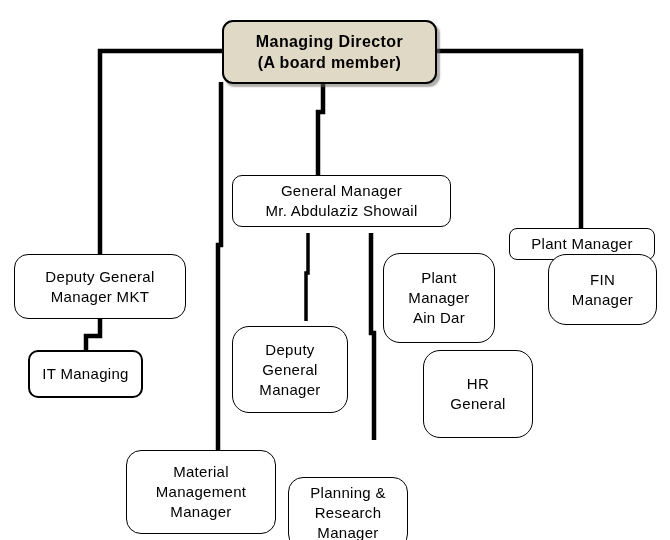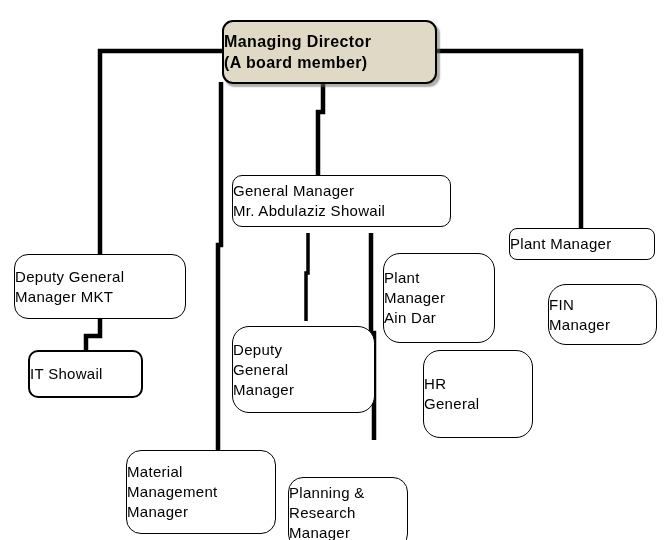--- a/index.html
+++ b/index.html
@@ -16,20 +16,21 @@
     left: 0; top: 0;
     z-index: 1;
   }
   .node {
     position: absolute;
     z-index: 2;
     box-sizing: border-box;
     display: flex;
     align-items: center;
     justify-content: center;
+    text-align: center;
     background: #ffffff;
     border: 1.6px solid #000000;
     color: #000000;
     font-size: 15px;
     line-height: 20px;
     letter-spacing: 0.3px;
   }
   .node span {
     white-space: pre-line;
     display: block;
@@ -70,44 +71,44 @@
     <span>General Manager
 Mr. Abdulaziz Showail</span>
   </div>
 
   <div class="node" style="left:14px; top:254px; width:172px; height:65px; border-radius:14px;">
     <span>Deputy General
 Manager MKT</span>
   </div>
 
   <div class="node" style="left:28px; top:350px; width:115px; height:48px; border-radius:10px; border-width:2px;">
-    <span>IT Showail</span>
+    <span>IT Managing</span>
   </div>
 
   <div class="node" style="left:509px; top:228px; width:146px; height:32px; border-radius:8px;">
     <span>Plant Manager</span>
   </div>
 
-  <div class="node" style="left:548px; top:284px; width:109px; height:61px; border-radius:18px;">
+  <div class="node" style="left:548px; top:254px; width:109px; height:71px; border-radius:18px;">
     <span>FIN
 Manager</span>
   </div>
 
   <div class="node" style="left:383px; top:253px; width:112px; height:90px; border-radius:17px;">
     <span>Plant
 Manager
 Ain Dar</span>
   </div>
 
   <div class="node" style="left:423px; top:350px; width:110px; height:88px; border-radius:17px;">
     <span>HR
 General</span>
   </div>
 
-  <div class="node" style="left:232px; top:326px; width:143px; height:87px; border-radius:17px;">
+  <div class="node" style="left:232px; top:326px; width:116px; height:87px; border-radius:17px;">
     <span>Deputy
 General
 Manager</span>
   </div>
 
   <div class="node" style="left:126px; top:450px; width:150px; height:84px; border-radius:15px;">
     <span>Material
 Management
 Manager</span>
   </div>

